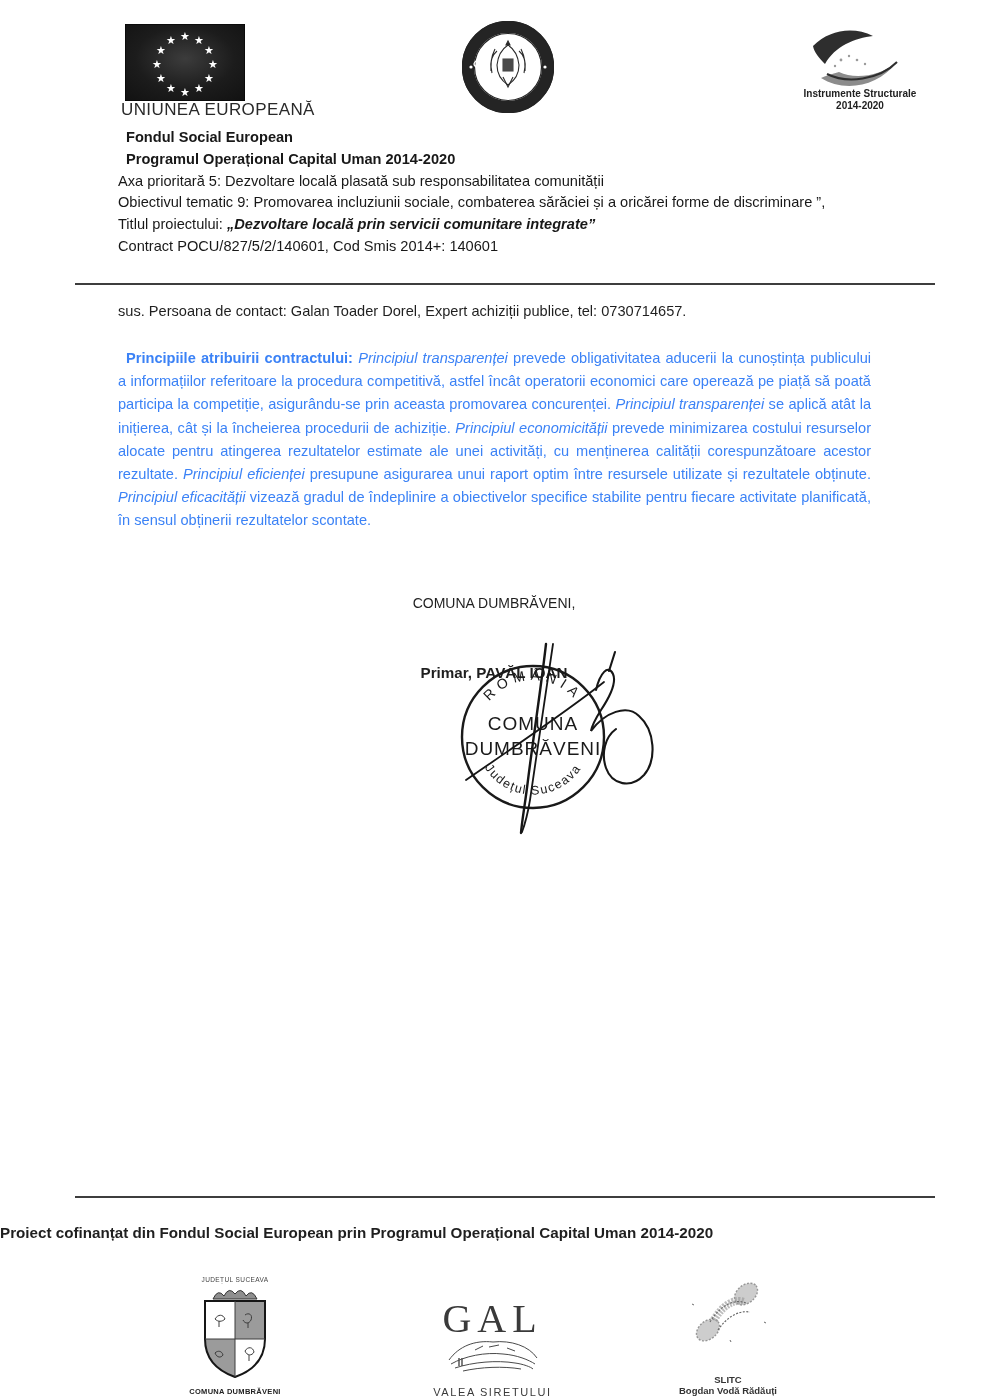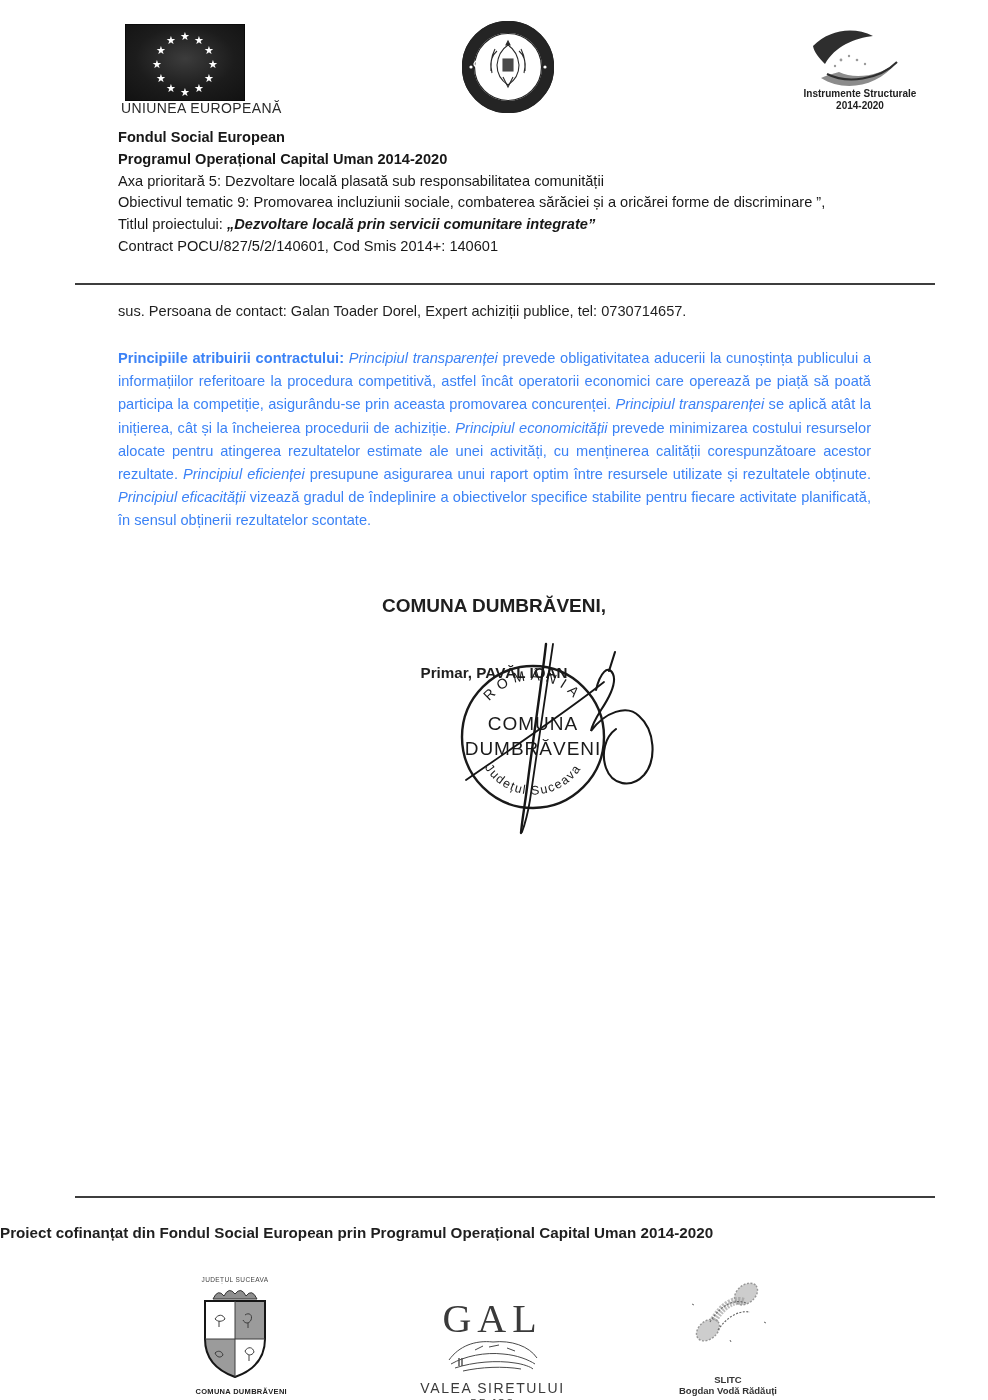--- a/index.html
+++ b/index.html
@@ -2,62 +2,62 @@
 <html><head>
 <meta charset="utf-8">
 <style>
   * { margin:0; padding:0; box-sizing:border-box; }
   html,body { background:#e8e8e8; }
   .page {
     position:relative; width:988px; height:1400px; margin:0 auto;
     background:#ffffff; color:#1f1f1f; overflow:hidden;
     font-family:"Liberation Sans","DejaVu Sans",sans-serif;
   }
-  .b  { font-weight:bold; }
+  .b  { font-weight:bold;margin-left:8px; }
   .i  { font-style:italic; }
   .bi { font-weight:bold; font-style:italic; }
   .abs { position:absolute; }
 
   
   .eu-wrap { left:125px; top:24px; }
-  .eu-label { left:121px; top:100px; font-size:14px; letter-spacing:.4px; color:#2a2a2a;text-align:right; }
+  .eu-label { left:121px; top:100px; font-size:17px; letter-spacing:.4px; color:#2a2a2a;text-align:right; }
   .gov-wrap { left:462px; top:21px; }
   .is-wrap { left:795px; top:20px; }
   .is-label { left:780px; top:88px; width:160px; text-align:center;
               font-size:10px; font-weight:bold; line-height:12px; color:#222; }
 
   
   .hblock { left:118px; top:127px; width:770px; font-size:14.6px; line-height:21.8px; color:#181818; }
   .rule { left:75px; height:2px; width:860px; background:#3d3d3d; }
   .rule-top { top:283px; }
   .rule-bot { top:1196px; }
 
   .contact { left:118px; top:303px; font-size:14.6px; }
 
   .para {
     left:118px; top:347px; width:753px; font-size:14.6px; line-height:23.2px;
     text-align:justify; color:#3b82f6;
   }
 
-  .org-line    { left:0; top:595px; width:988px; text-align:center; font-weight:bold; font-size:19px; }
+  .org-line    { left:0; top:595px; width:988px; text-align:center; font-weight:normal; font-size:14px; }
   .signer-line { left:0; top:664px; width:988px; text-align:center; font-weight:bold; font-size:15.2px; }
 
   .stamp-wrap { left:425px; top:638px; width:270px; height:210px; }
 
   .cofinance { left:0; top:1224px; width:988px; text-align:left; font-weight:bold; font-size:15.2px; }
 
   
   .arms-wrap { left:183px; top:1276px; width:104px; text-align:center; }
   .arms-top-label { font-size:6.5px; letter-spacing:.4px; color:#444; margin-bottom:2px; }
-  .arms-bottom-label { font-size:7.5px; font-weight:bold; letter-spacing:.3px; color:#222; margin-top:2px;text-align:right; }
+  .arms-bottom-label { font-size:7.5px; font-weight:bold; letter-spacing:.3px; color:#222; margin-top:2px; }
 
   .gal-wrap { left:415px; top:1279px; width:155px; text-align:center; color:#333; }
   .gal-title { font-family:"Liberation Serif","DejaVu Serif",serif; font-size:40px; line-height:38px;
                letter-spacing:6px; color:#3a3a3a;margin-top:21px; }
-  .gal-line1 { font-size:14px; letter-spacing:1.6px; color:#3a3a3a; margin-top:2px; }
+  .gal-line1 { font-size:11px; letter-spacing:1.6px; color:#3a3a3a; margin-top:8px; }
   .gal-line2 { font-size:9.5px; letter-spacing:1.6px; color:#3a3a3a; }
 
   .slitc-wrap { left:663px; top:1276px; width:130px; text-align:center; color:#333; }
   .slitc-line1 { font-size:9.5px; font-weight:bold; margin-top:18px; }
   .slitc-line2 { font-size:9.5px; font-weight:bold; }
 </style>
 </head>
 <body>
 
 <div class="page">

